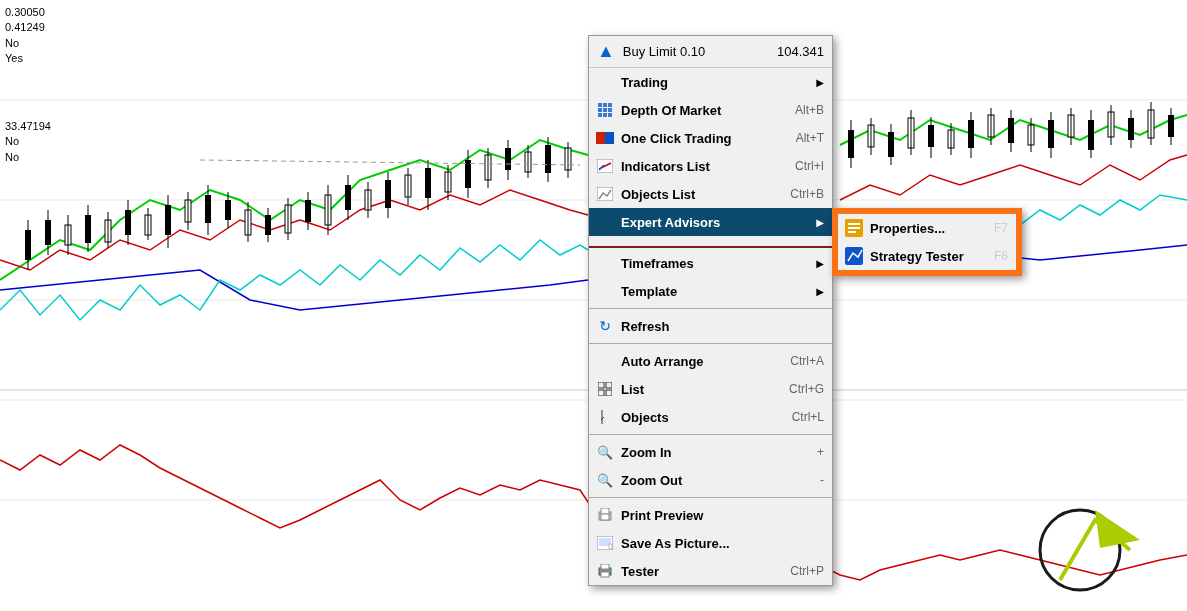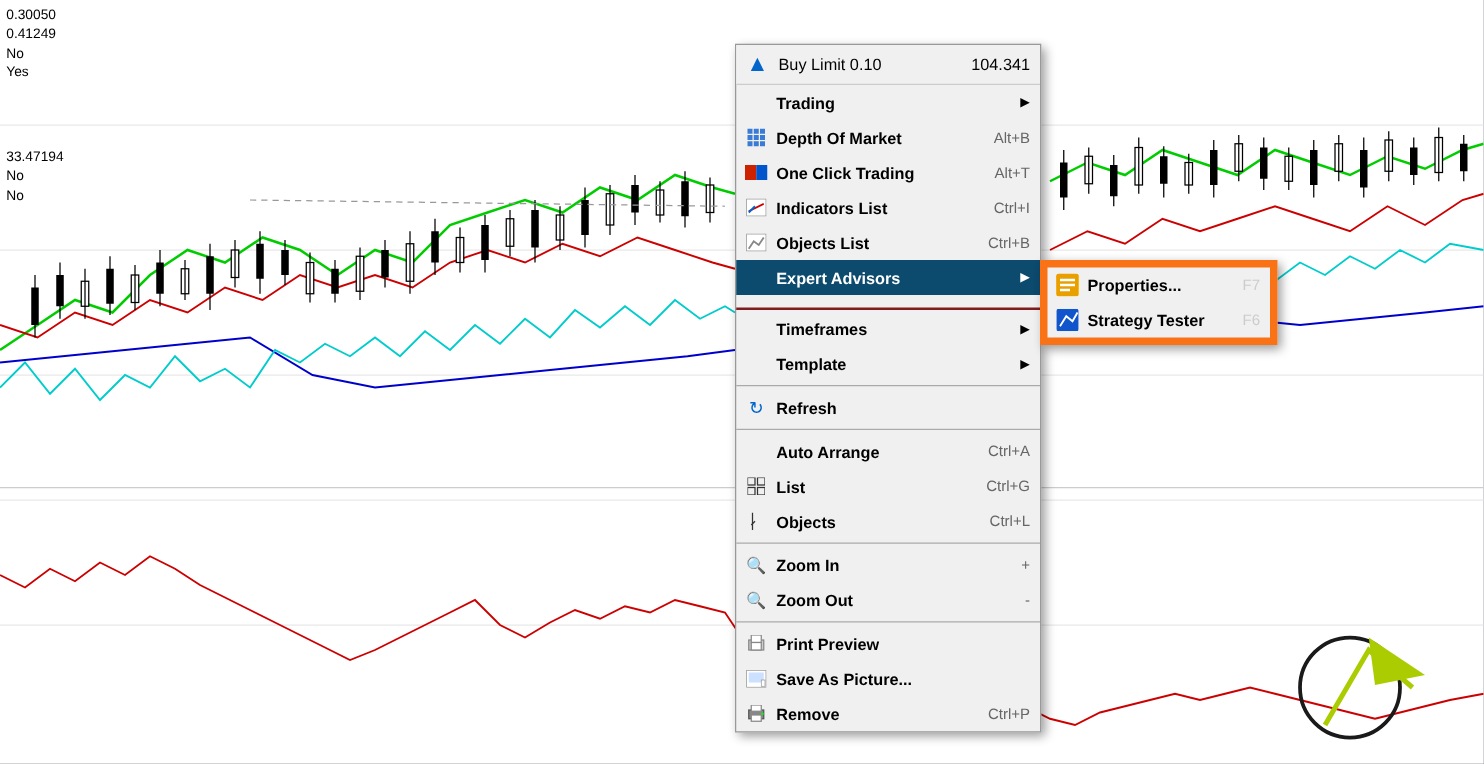--- a/index.html
+++ b/index.html
@@ -514,16 +514,16 @@
 
   <div class="menu-item">
     <span class="item-icon">
       <svg width="16" height="14" viewBox="0 0 16 14">
         <rect x="2" y="4" width="12" height="7" fill="#888" stroke="#555" stroke-width="1"></rect>
         <rect x="4" y="0" width="8" height="5" fill="#fff" stroke="#888" stroke-width="1"></rect>
         <rect x="4" y="8" width="8" height="5" fill="#fff" stroke="#888" stroke-width="1"></rect>
         <circle cx="13" cy="7" r="1" fill="#0f0"></circle>
       </svg>
     </span>
-    <span class="item-label">Remove</span>
+    <span class="item-label">Tester</span>
     <span class="item-shortcut">Ctrl+P</span>
   </div>
 </div>
 
 </body></html>

